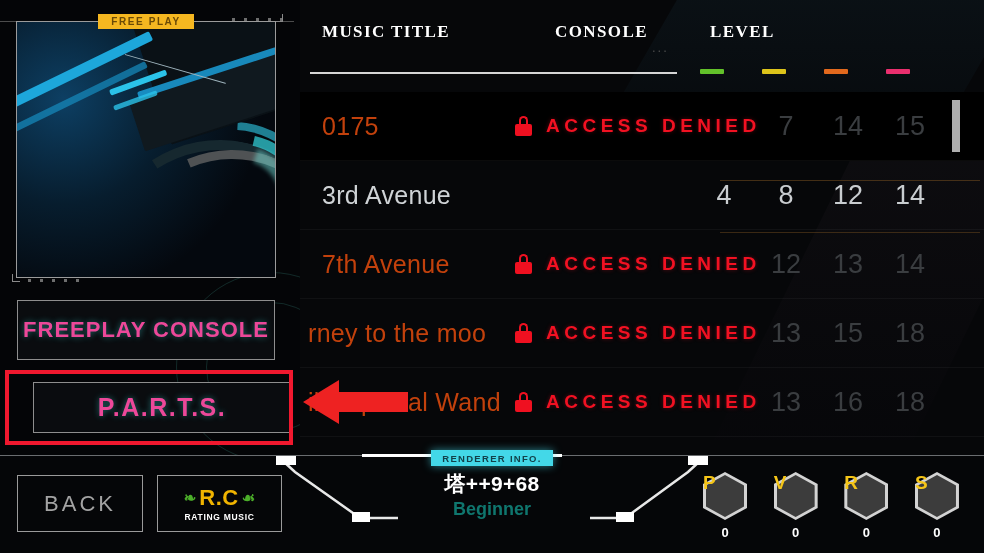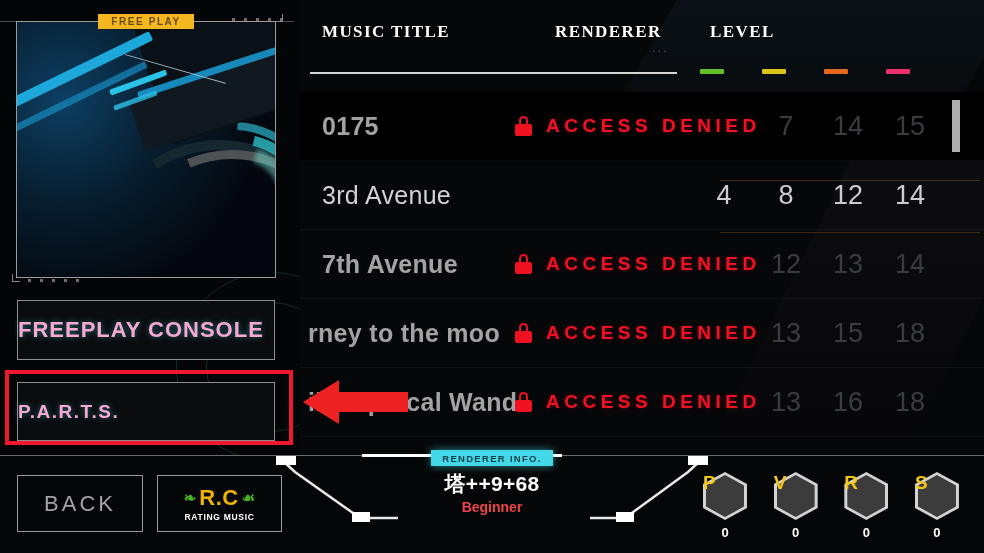--- a/index.html
+++ b/index.html
@@ -48,26 +48,26 @@
   .hdr-rail { position:absolute; top:21px; height:1px; background:#4c4c4c; }
   .corner-dots { position:absolute; display:flex; gap:9px; align-items:center; }
   .corner-dots i { width:3px; height:3px; background:#6e6e6e; }
   .corner-mark { position:absolute; width:8px; height:8px; border:1px solid #8a8a8a; }
   .corner-mark.br { border-left:none; border-top:none; }
   .corner-mark.bl { border-right:none; border-top:none; }
 
   .nav-btn {
     position:absolute; left:17px; width:258px;
     border:1px solid #8e8e8e; background:#0a0c0f;
-    color:#f9a8d4; font-weight:bold; letter-spacing:1px;
-    display:flex; align-items:center; 
+    color:#ec4899; font-weight:bold; letter-spacing:1px;
+    display:flex; align-items:center; justify-content:center;
     text-shadow:0 0 6px rgba(63,228,228,.45);
   }
   #btn-freeplay-console { top:300px; height:60px; font-size:22px; }
-  #btn-parts { top:382px; height:59px; font-size:19px; letter-spacing:1.5px; }
+  #btn-parts { top:382px; height:51px; font-size:25px; letter-spacing:1.5px;margin-left:16px; }
   .hl-box {
     position:absolute; left:5px; top:370px; width:288px; height:75px;
     border:4px solid #f0182e; pointer-events:none; z-index:8;
   }
   .radar-ring {
     position:absolute; border-radius:50%; border:1px solid rgba(60,150,140,.25);
   }
 
   
   #song-list-panel { position:absolute; left:300px; top:0; width:684px; height:455px; overflow:hidden; }
@@ -87,21 +87,21 @@
   .rows { position:absolute; left:0; top:92px; width:684px; }
   .song-row {
     position:relative; height:69px; display:flex; align-items:center;
     border-bottom:1px solid rgba(255,255,255,.045);
   }
   .song-row.selected { background:#000; }
   .row-title {
     position:absolute; left:22px; font-size:25px; font-weight:300;
     color:#cfd3d6; white-space:nowrap; letter-spacing:.3px;
   }
-  .row-title.locked { color:#a3a3a3;font-weight:bold; }
+  .row-title.locked { color:#c2410c; }
   .row-title.clip { left:8px; }
   .row-composer {
     position:absolute; left:250px; width:160px; text-align:center;
     font-size:15px; color:#b9bec2; white-space:nowrap;
   }
   .denied {
     position:absolute; left:215px; display:flex; align-items:center; gap:14px; z-index:3;
   }
   .lock-ico { width:17px; height:20px; position:relative; }
   .lock-ico .shackle {
@@ -149,21 +149,21 @@
   .rc-leaf { color:#4caf2a; font-size:15px; font-weight:bold; }
   .rc-sub { color:#fff; font-size:8.5px; font-weight:bold; letter-spacing:.7px; }
 
   .renderer-wrap { position:absolute; left:390px; top:448px; width:204px; text-align:center; }
   .renderer-badge {
     display:inline-block; background:#43d8e8; color:#12414a;
     font-size:9.5px; font-weight:bold; letter-spacing:1.3px; padding:3px 11px 2px;
     box-shadow:0 0 9px rgba(67,216,232,.6);
   }
   .renderer-value { margin-top:4px; color:#fff; font-size:21px; font-weight:bold; letter-spacing:.3px; }
-  .renderer-diff { margin-top:1px; color:#ef4444; font-size:14px; font-weight:bold; }
+  .renderer-diff { margin-top:1px; color:#0f766e; font-size:18px; font-weight:bold; }
 
   .deco-path { position:absolute; pointer-events:none; }
 
   .pvrs { position:absolute; left:700px; top:472px; width:262px; height:70px; display:flex; justify-content:space-between; }
   .pvrs-item { width:50px; display:flex; flex-direction:column; align-items:center; }
   .hex-wrap { position:relative; width:44px; height:48px; }
   .hex { position:absolute; inset:0; display:flex; align-items:center; justify-content:center;
          clip-path:polygon(50% 0%,100% 25%,100% 75%,50% 100%,0% 75%,0% 25%);
          background:#d3d3d3; }
   .hex-in { position:absolute; inset:3px; display:flex; align-items:center; justify-content:center;
@@ -265,21 +265,21 @@
 <div id="song-list-panel">
   <div class="list-bg"></div>
 
   <div class="list-deco" style="left:400px;top:-40px;width:340px;height:200px;background:linear-gradient(180deg,#0d161c,#06090c);transform:skewX(-30deg);opacity:.75;"></div>
   <div class="list-deco" style="left:560px;top:140px;width:200px;height:300px;background:linear-gradient(180deg,#121014,#07070a);transform:skewX(-26deg);opacity:.6;"></div>
   <div class="list-deco" style="left:420px;top:180px;width:260px;height:1px;background:#6d4a1e;opacity:.6;"></div>
   <div class="list-deco" style="left:420px;top:232px;width:260px;height:1px;background:#6d4a1e;opacity:.5;"></div>
 
   <div class="list-header">
     <div class="hdr-text col-title">MUSIC TITLE</div>
-    <div class="hdr-text col-comp">RENDERER</div>
+    <div class="hdr-text col-comp">CONSOLE</div>
     <div class="hdr-ellipsis">...</div>
     <div class="hdr-text col-level">LEVEL</div>
     <div class="hdr-underline"></div>
     <div class="diff-bars">
       <i style="left: 0px; background: rgb(98, 193, 42);"></i>
       <i style="left: 62px; background: rgb(221, 196, 26);"></i>
       <i style="left: 124px; background: rgb(226, 105, 29);"></i>
       <i style="left: 186px; background: rgb(234, 47, 110);"></i>
     </div>
   </div>

